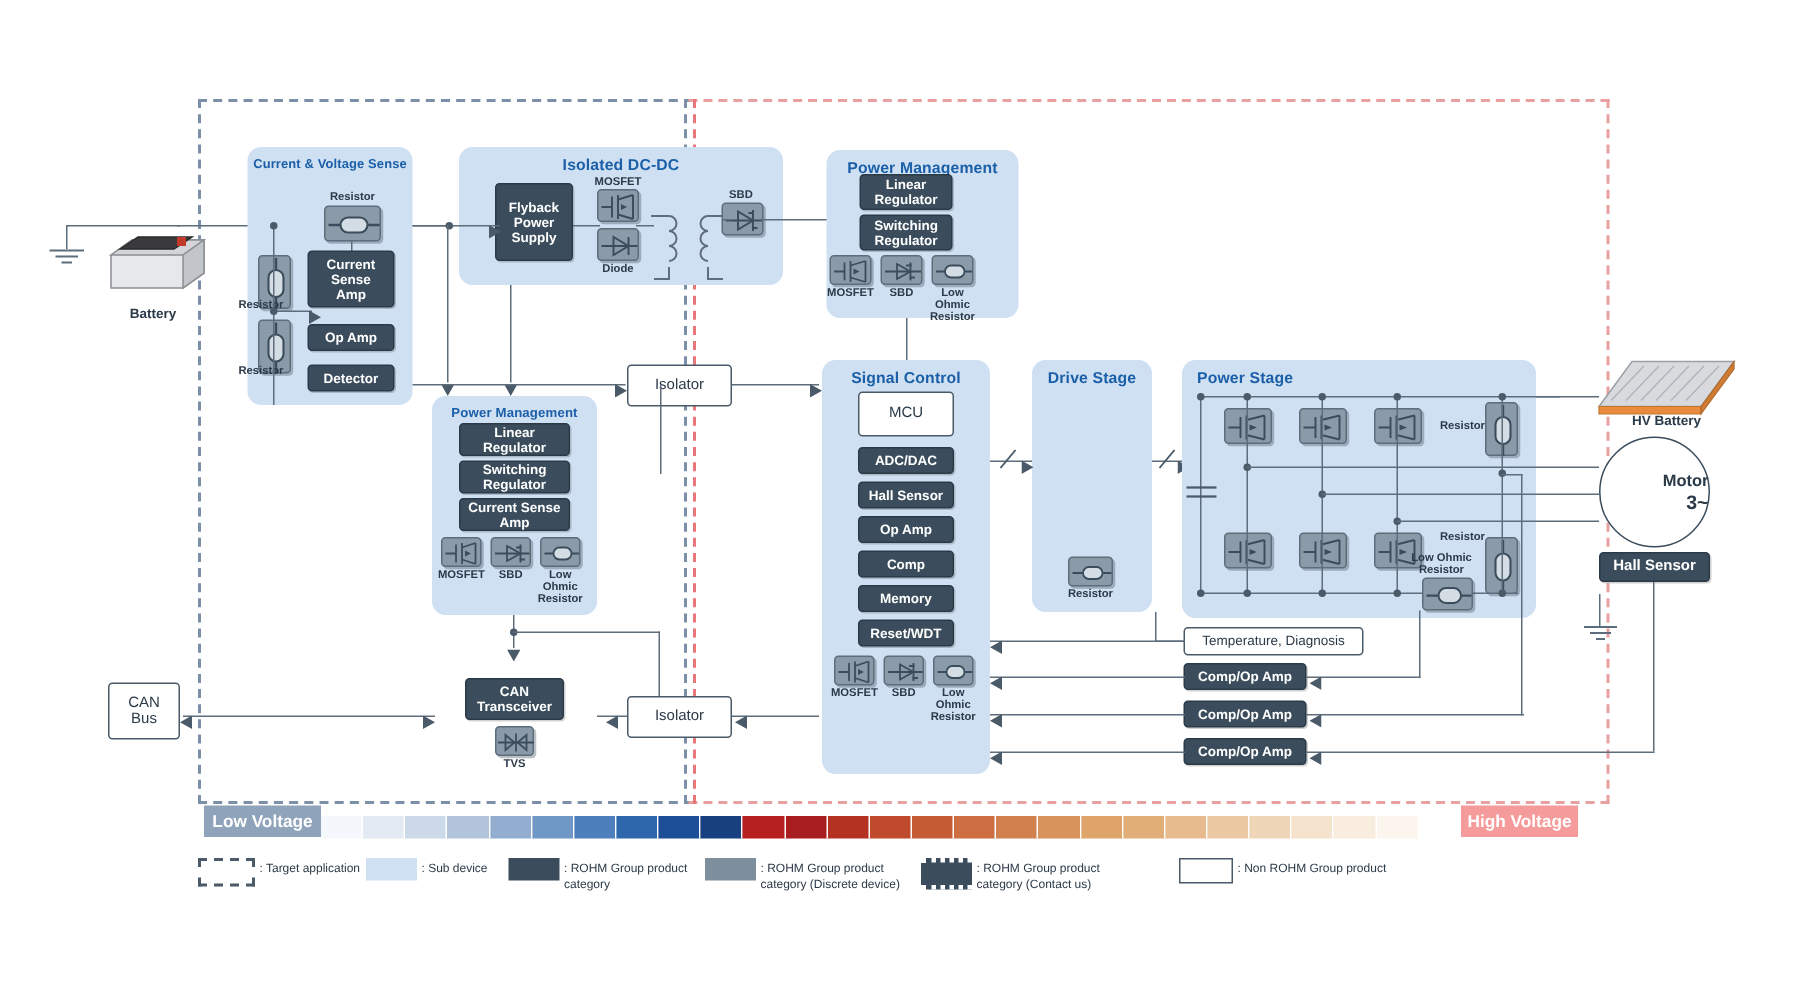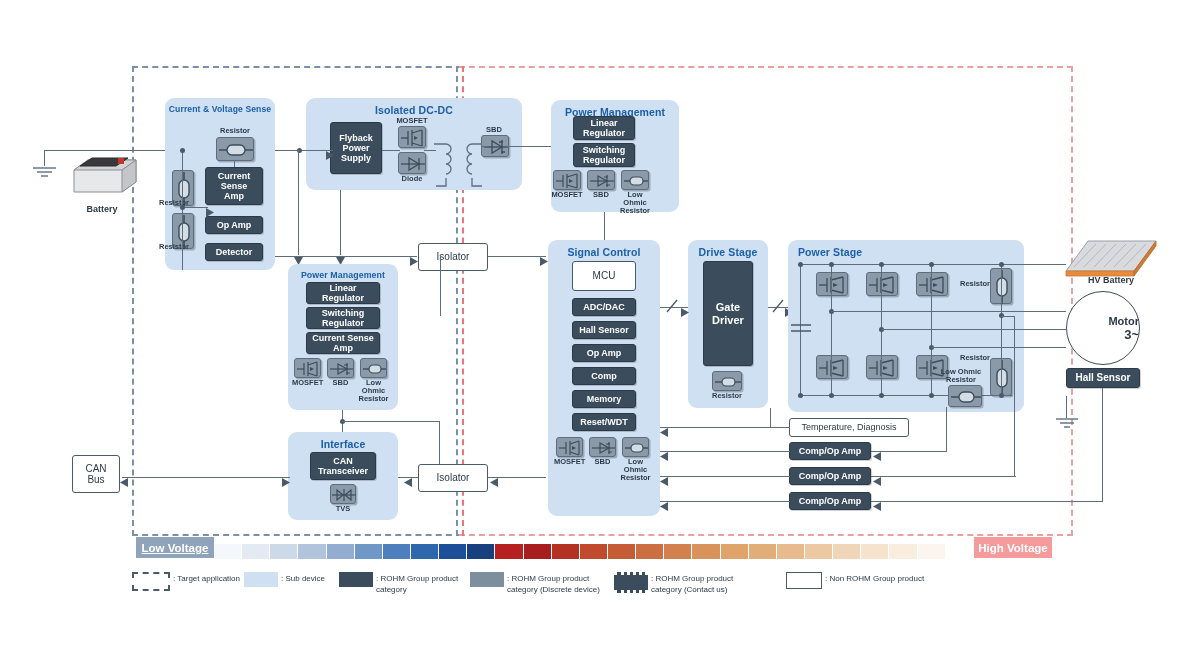--- a/index.html
+++ b/index.html
@@ -40,21 +40,21 @@
   .wire{background:#5d6d7b;}
   .h{height:1.4px;}
   .v{width:1.4px;}
   .dot{width:5px;height:5px;border-radius:50%;background:#4a5a68;}
 
   
   #vbar{display:flex;height:15px;}
   #vbar i{flex:1;height:100%;display:block;border-right:1px solid #fff;}
   .vtag{display:flex;align-items:center;justify-content:center;
         font-size:11.5px;font-weight:bold;color:#ffffff;}
-  .vtag.lv{background:#8fa3bb;text-decoration:underline;}
+  .vtag.lv{background:#8fa3bb;}
   .vtag.hv{background:#f59b9b;}
 
   
   #legend{position:absolute;left:132px;top:572px;width:1000px;height:40px;font-size:8px;}
   .lg{position:absolute;display:flex;align-items:flex-start;}
   .lg .sw{width:34px;height:15px;flex:0 0 auto;margin-right:3px;}
   .lg .tx{font-size:8px;line-height:1.35;color:#2b3a48;padding-top:2px;}
   .sw.target{border:2px dashed #4a5a68;background:#fff;}
   .sw.subsys{background:#cfe0f2;}
   .sw.rohm{background:#3b4d5c;}
@@ -326,23 +326,20 @@
   <div class="abs dot" style="left:340px;top:419px;"></div>
   <div class="abs wire h" style="left:342px;top:421px;width:98px;"></div>
   <div class="abs wire v" style="left:439px;top:421px;height:44px;"></div>
   <div class="abs" style="left:435px;top:461px;width:9px;height:8px;">
     <svg width="9" height="8" viewBox="0 0 9 8">
         <polygon points="0,0 9,0 4.5,8" fill="#4a5a68"></polygon>
       </svg>
   </div>
   <div class="abs wire v" style="left:440px;top:256px;height:60px;"></div>
 
-  <div class="abs sub" style="left:288px;top:432px;width:110px;height:88px;">
-    <div class="sub-title">Interface</div>
-  </div>
   <div class="abs dk sm" style="left:310px;top:452px;width:66px;height:28px;">
     <span>CAN<br>Transceiver</span>
   </div>
   <div class="abs ds" style="left:330px;top:484px;width:26px;height:20px;">
     <svg width="26" height="20" viewBox="0 0 26 20">
         <line x1="1" y1="10" x2="25" y2="10" stroke="#3b4d5c" stroke-width="1.2"></line>
         <polygon points="6,5 6,15 12,10" fill="none" stroke="#3b4d5c" stroke-width="1.2"></polygon>
         <polygon points="20,5 20,15 14,10" fill="none" stroke="#3b4d5c" stroke-width="1.2"></polygon>
         <line x1="13" y1="4" x2="13" y2="16" stroke="#3b4d5c" stroke-width="1.2"></line>
       </svg>
@@ -428,23 +425,20 @@
   <div class="abs ds" style="left:622px;top:437px;width:27px;height:20px;">
     <svg width="27" height="20" viewBox="0 0 27 20">
         <line x1="2" y1="10" x2="25" y2="10" stroke="#3b4d5c" stroke-width="1.4"></line>
         <rect x="8" y="6" width="12" height="8" rx="4" fill="#d4dde4" stroke="#3b4d5c" stroke-width="1.2"></rect>
       </svg>
   </div>
   <div class="abs cap" style="left:620px;top:458px;width:31px;">Low<br>Ohmic<br>Resistor</div>
 
   <div class="abs sub" style="left:688px;top:240px;width:80px;height:168px;">
     <div class="sub-title">Drive Stage</div>
-  </div>
-  <div class="abs dk big" style="left:703px;top:261px;width:50px;height:105px;">
-    <span>Gate<br>Driver</span>
   </div>
   <div class="abs ds" style="left:712px;top:371px;width:30px;height:20px;">
     <svg width="30" height="20" viewBox="0 0 30 20">
         <line x1="2" y1="10" x2="28" y2="10" stroke="#3b4d5c" stroke-width="1.4"></line>
         <rect x="9" y="6" width="13" height="8" rx="4" fill="#d4dde4" stroke="#3b4d5c" stroke-width="1.2"></rect>
       </svg>
   </div>
   <div class="abs cap" style="left:705px;top:392px;width:44px;">Resistor</div>
 
   <div class="abs wire h" style="left:660px;top:307px;width:28px;"></div>

